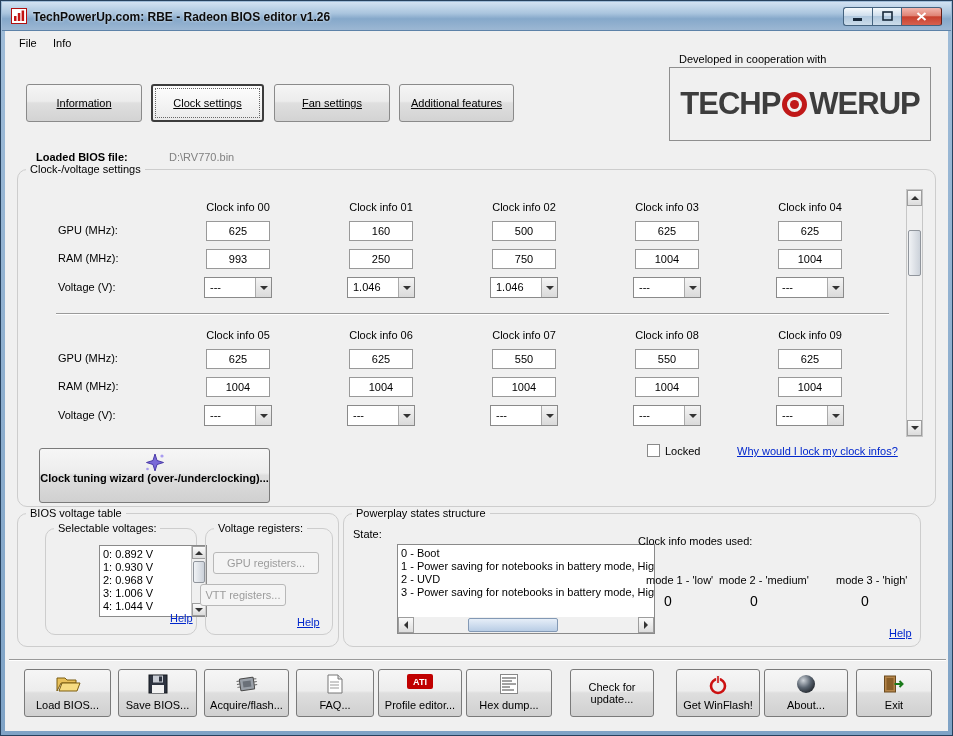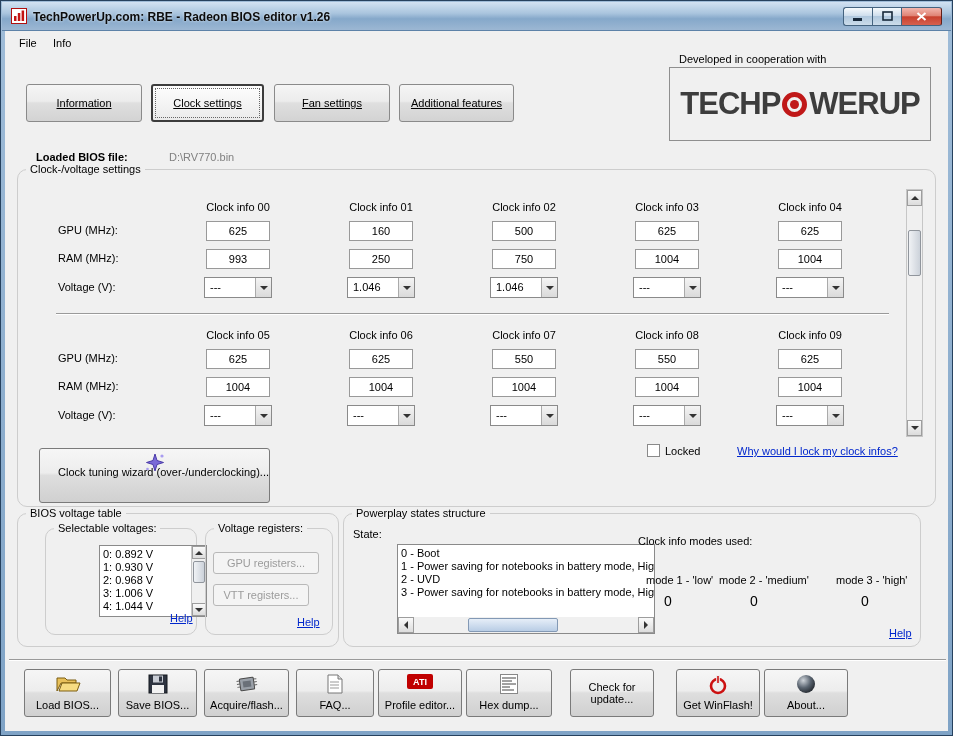--- a/index.html
+++ b/index.html
@@ -95,21 +95,21 @@
   .checkbox { position:absolute; width:13px; height:13px; background:#fff;
               border:1px solid #8a8a8a; cursor:pointer; }
   .link { color:#0026cc; text-decoration:underline; cursor:pointer; position:absolute; }
   
   .listbox { position:absolute; background:#fff; border:1px solid #8a8a8a; overflow:hidden;margin-left:44px; }
   .list-item { height:13px; line-height:13px; padding-left:3px; white-space:nowrap;
                overflow:hidden; cursor:default; }
   
   .big-btn { position:absolute; display:block; }
   .wiz-icon { position:absolute; top:3px; left:50%; transform:translateX(-50%); }
-  .big-btn-label { position:absolute; bottom:24px; width:100%; text-align:right; }
+  .big-btn-label { position:absolute; bottom:18px; width:100%; text-align:center;font-weight:bold; }
   .fbtn { position:absolute; top:668px; height:48px; }
   .fbtn .ficon { position:absolute; top:4px; left:50%; transform:translateX(-50%); }
   .fbtn .flabel { position:absolute; bottom:5px; width:100%; text-align:center; }
   .fbtn .fcenter { position:absolute; inset:0; display:flex; align-items:center;
                    justify-content:center; text-align:center; padding:0 8px; }
   .hline { position:absolute; border-top:1px solid #9a9a9a; border-bottom:1px solid #ffffff; }
   .mode-label { position:absolute; }
   .mode-value { position:absolute; font-size:14px; }
 </style>
 </head>
@@ -348,21 +348,21 @@
           <span class="arr-down"></span>
         </div>
     </div>
   </div>
   <span class="link" style="left:169px;top:611px">Help</span>
 
   <div class="group" style="left:204px;top:527px;width:128px;height:107px">
     <span class="group-label">Voltage registers:</span>
   </div>
   <button class="btn disabled" style="position:absolute;left:212px;top:551px;width:106px;height:22px">GPU registers...</button>
-  <button class="btn disabled" style="position:absolute;left:212px;top:583px;width:96px;height:22px">VTT registers...</button>
+  <button class="btn disabled" style="position:absolute;left:199px;top:583px;width:86px;height:22px">VTT registers...</button>
   <span class="link" style="left:296px;top:615px">Help</span>
 
   <div class="group" style="left:342px;top:512px;width:578px;height:134px">
     <span class="group-label">Powerplay states structure</span>
   </div>
   <span style="position:absolute;left:352px;top:527px">State:</span>
   <div class="listbox" style="left:352px;top:543px;width:258px;height:90px;padding-top:2px">
     <div class="list-item">0 - Boot</div>
     <div class="list-item">1 - Power saving for notebooks in battery mode, High p</div>
     <div class="list-item">2 - UVD</div>
@@ -478,14 +478,24 @@
               <stop offset="55%" stop-color="#5a6470"></stop>
               <stop offset="100%" stop-color="#23282e"></stop>
             </radialGradient>
           </defs>
           <circle cx="10" cy="10" r="9" fill="url(#sph)"></circle>
         </svg>
     </span>
     <span class="flabel">About...</span>
   </div>
 
+  <div class="btn fbtn" style="left:855px;width:76px">
+    <span class="ficon">
+      <svg width="23" height="20">
+          <rect x="2" y="2" width="11" height="16" fill="#b5854a" stroke="#6b4a1e"></rect>
+          <rect x="4" y="4" width="7" height="12" fill="#8a5f28"></rect>
+          <path d="M12 10 H20 M17 7 L20 10 L17 13" stroke="#1a7a1a" stroke-width="2" fill="none"></path>
+        </svg>
+    </span>
+    <span class="flabel">Exit</span>
+  </div>
 
 </div>
 
 </body></html>

